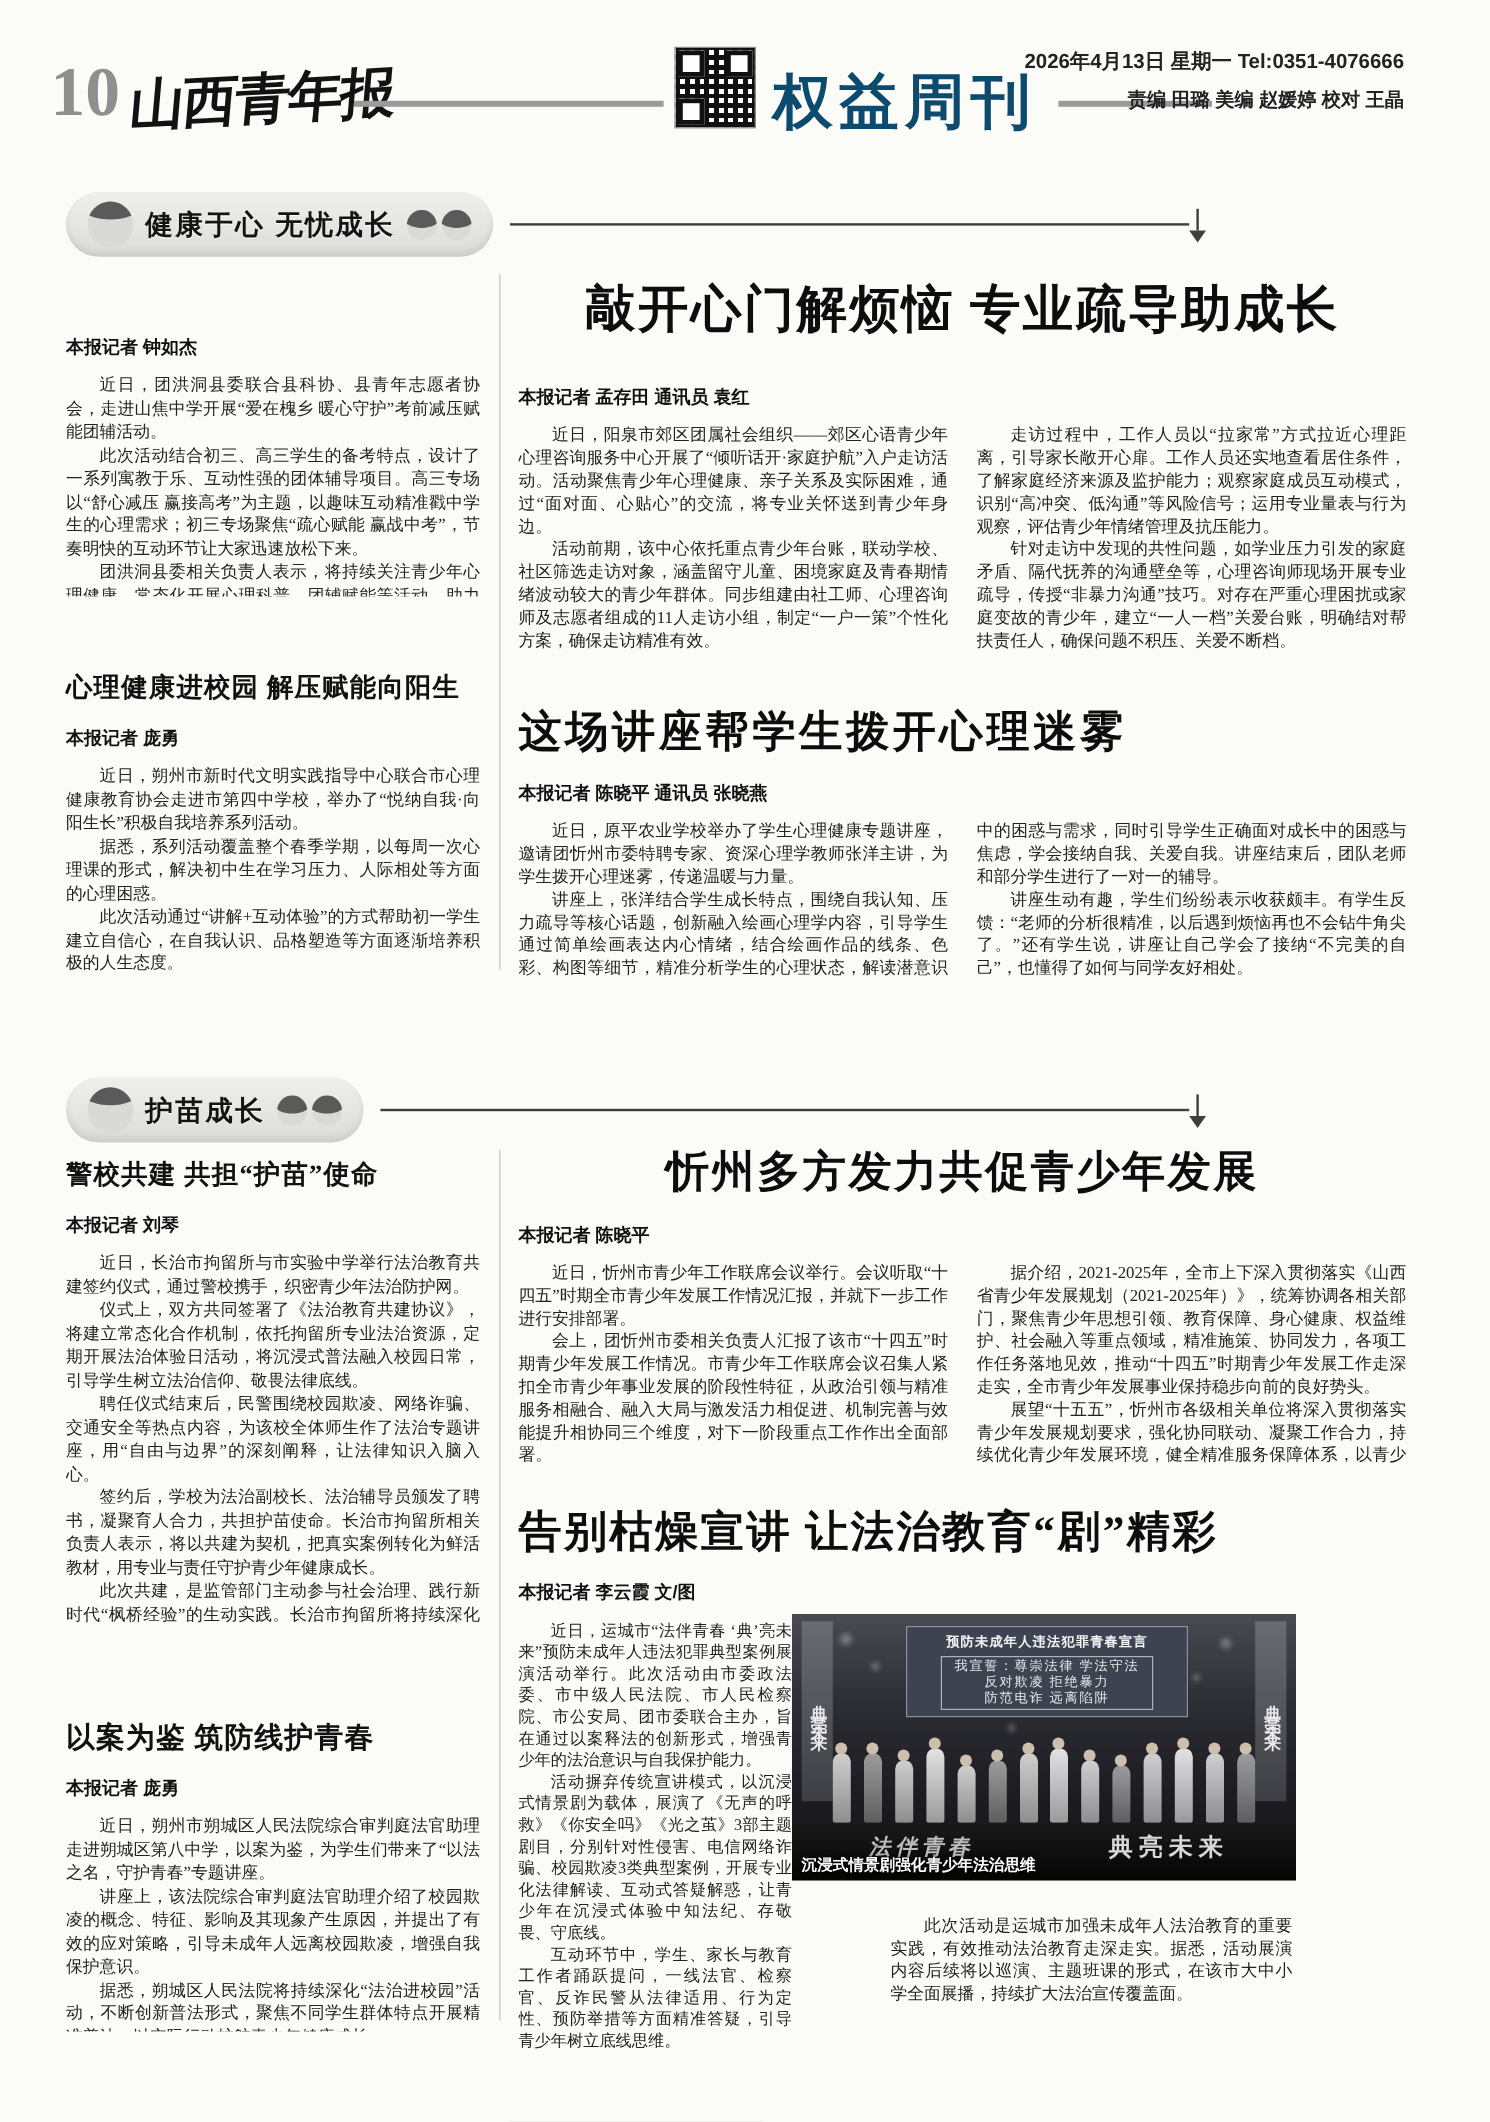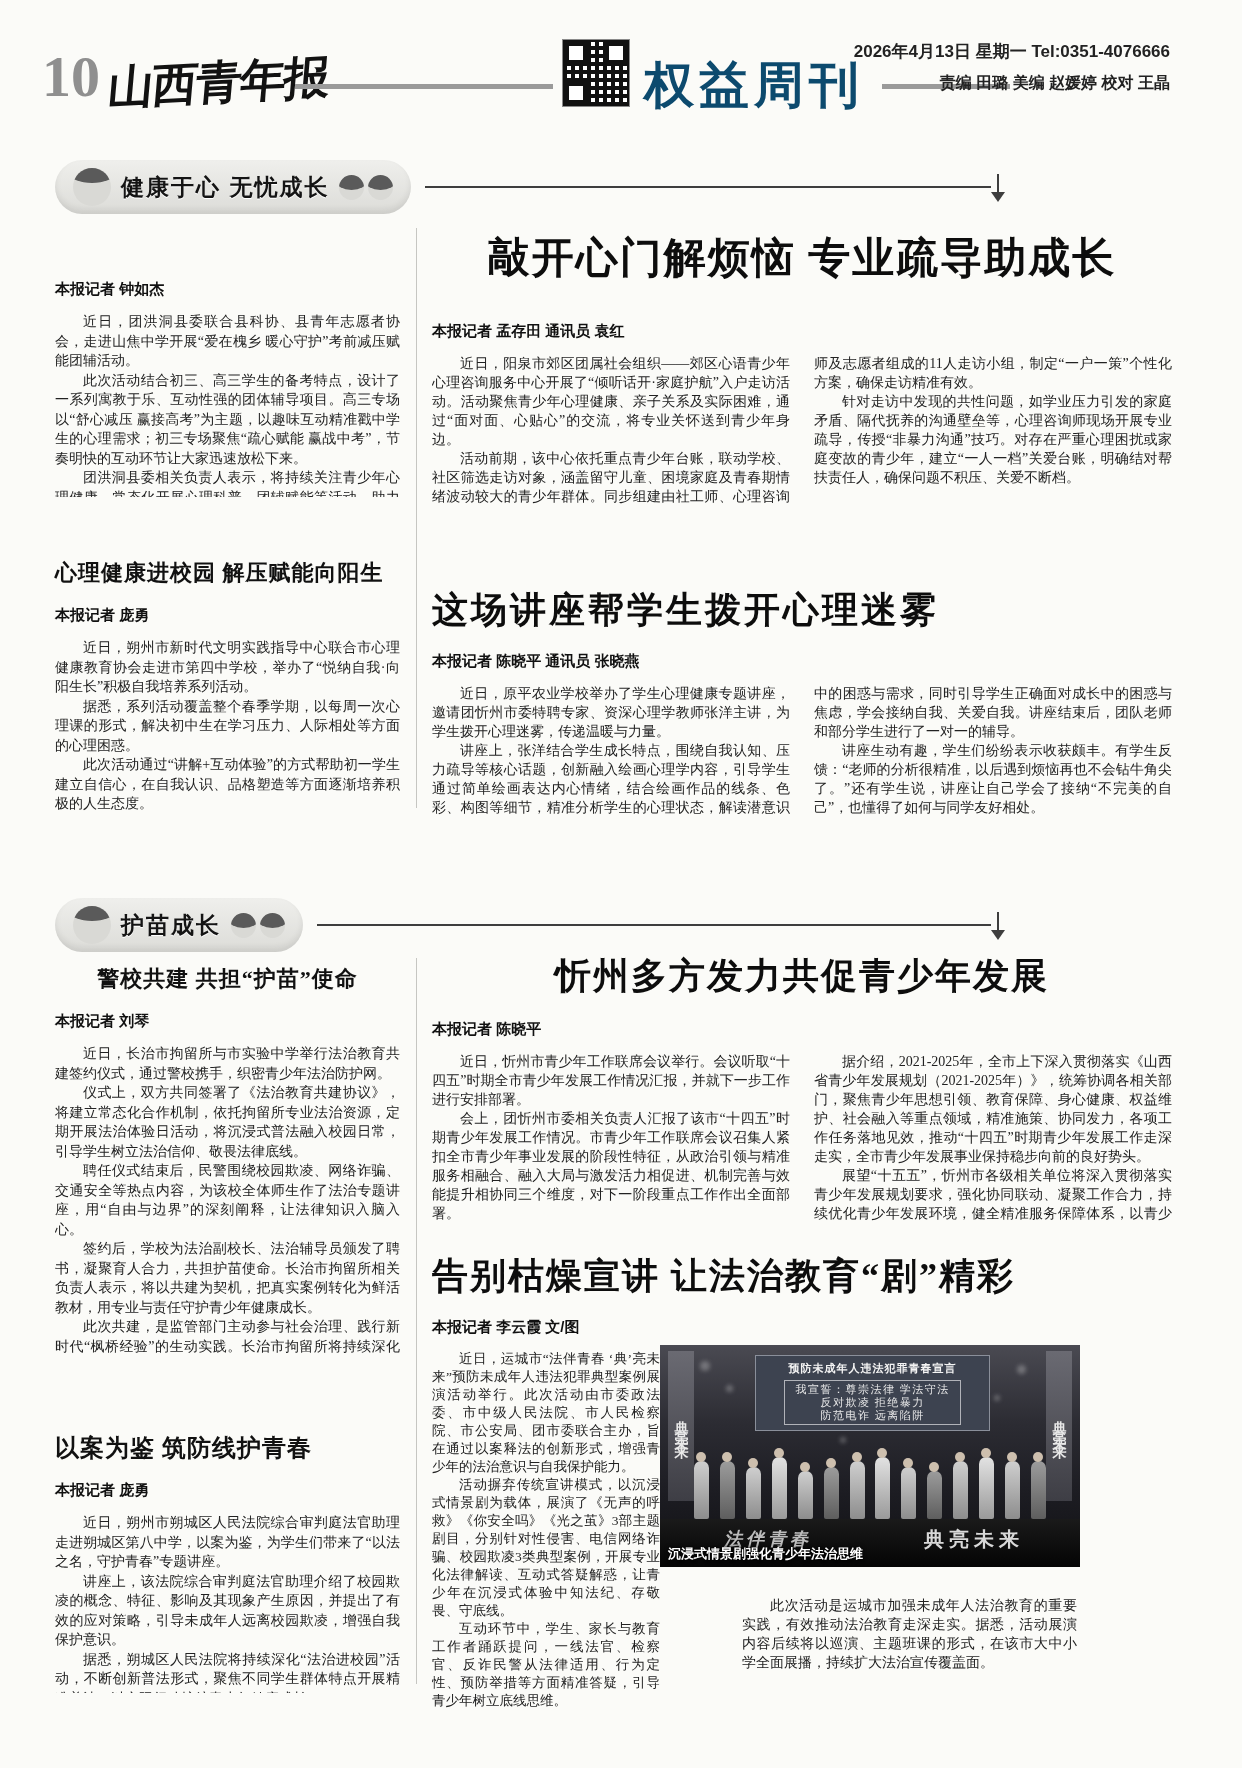--- a/index.html
+++ b/index.html
@@ -48,21 +48,21 @@
   
   .ltitle{position:absolute;left:55px;width:345px;font-size:22px;font-weight:900;letter-spacing:1px;color:#111;}
   .byline{position:absolute;font-family:"Liberation Sans",sans-serif;font-size:15px;font-weight:bold;color:#111;}
   .body{position:absolute;overflow:hidden;}
   .body p{margin:0;text-indent:2em;text-align:justify;}
   .lbody{left:55px;width:345px;font-size:14px;line-height:19.5px;color:#222;}
   .mbody{left:432px;width:740px;font-size:14px;line-height:19px;color:#222;column-count:2;column-gap:24px;}
 
   #art-a-title{top:232px;} #art-a-byline{top:280px;left:55px;} #art-a-body{top:312px;max-height:185px;}
   #art-b-title{top:558px;} #art-b-byline{top:606px;left:55px;} #art-b-body{top:638px;max-height:176px;}
-  #art-e-title{top:964px;text-align:center;} #art-e-byline{top:1012px;left:55px;} #art-e-body{top:1044px;max-height:312px;}
+  #art-e-title{top:964px;} #art-e-byline{top:1012px;left:55px;} #art-e-body{top:1044px;max-height:312px;}
   #art-f-title{top:1432px;font-size:24px;} #art-f-byline{top:1481px;left:55px;} #art-f-body{top:1513px;max-height:180px;}
 
   .mhead{position:absolute;left:432px;width:740px;color:#0d0d0d;}
   #art-c-head{top:230px;font-size:42px;font-weight:900;text-align:center;letter-spacing:2px;}
   #art-c-byline{top:322px;left:432px;}
   #art-c-body{top:354px;max-height:205px;}
   #art-d-head{top:586px;font-size:36px;font-weight:900;letter-spacing:3px;}
   #art-d-byline{top:652px;left:432px;}
   #art-d-body{top:684px;max-height:136px;}
   #art-g-head{top:952px;font-size:36px;font-weight:900;text-align:center;letter-spacing:2px;}
@@ -153,20 +153,21 @@
     <p>近日，朔州市新时代文明实践指导中心联合市心理健康教育协会走进市第四中学校，举办了“悦纳自我·向阳生长”积极自我培养系列活动。</p>
     <p>据悉，系列活动覆盖整个春季学期，以每周一次心理课的形式，解决初中生在学习压力、人际相处等方面的心理困惑。</p>
     <p>此次活动通过“讲解+互动体验”的方式帮助初一学生建立自信心，在自我认识、品格塑造等方面逐渐培养积极的人生态度。</p>
   </div>
 
   <div class="mhead" id="art-c-head">敲开心门解烦恼 专业疏导助成长</div>
   <div class="byline" id="art-c-byline">本报记者 孟存田 通讯员 袁红</div>
   <div class="body mbody" id="art-c-body">
     <p>近日，阳泉市郊区团属社会组织——郊区心语青少年心理咨询服务中心开展了“倾听话开·家庭护航”入户走访活动。活动聚焦青少年心理健康、亲子关系及实际困难，通过“面对面、心贴心”的交流，将专业关怀送到青少年身边。</p>
     <p>活动前期，该中心依托重点青少年台账，联动学校、社区筛选走访对象，涵盖留守儿童、困境家庭及青春期情绪波动较大的青少年群体。同步组建由社工师、心理咨询师及志愿者组成的11人走访小组，制定“一户一策”个性化方案，确保走访精准有效。</p>
+    <p>走访过程中，工作人员以“拉家常”方式拉近心理距离，引导家长敞开心扉。工作人员还实地查看居住条件，了解家庭经济来源及监护能力；观察家庭成员互动模式，识别“高冲突、低沟通”等风险信号；运用专业量表与行为观察，评估青少年情绪管理及抗压能力。</p>
     <p>针对走访中发现的共性问题，如学业压力引发的家庭矛盾、隔代抚养的沟通壁垒等，心理咨询师现场开展专业疏导，传授“非暴力沟通”技巧。对存在严重心理困扰或家庭变故的青少年，建立“一人一档”关爱台账，明确结对帮扶责任人，确保问题不积压、关爱不断档。</p>
 
   </div>
 
   <div class="mhead" id="art-d-head">这场讲座帮学生拨开心理迷雾</div>
   <div class="byline" id="art-d-byline">本报记者 陈晓平 通讯员 张晓燕</div>
   <div class="body mbody" id="art-d-body">
     <p>近日，原平农业学校举办了学生心理健康专题讲座，邀请团忻州市委特聘专家、资深心理学教师张洋主讲，为学生拨开心理迷雾，传递温暖与力量。</p>
     <p>讲座上，张洋结合学生成长特点，围绕自我认知、压力疏导等核心话题，创新融入绘画心理学内容，引导学生通过简单绘画表达内心情绪，结合绘画作品的线条、色彩、构图等细节，精准分析学生的心理状态，解读潜意识中的困惑与需求，同时引导学生正确面对成长中的困惑与焦虑，学会接纳自我、关爱自我。讲座结束后，团队老师和部分学生进行了一对一的辅导。</p>
     <p>讲座生动有趣，学生们纷纷表示收获颇丰。有学生反馈：“老师的分析很精准，以后遇到烦恼再也不会钻牛角尖了。”还有学生说，讲座让自己学会了接纳“不完美的自己”，也懂得了如何与同学友好相处。</p>

